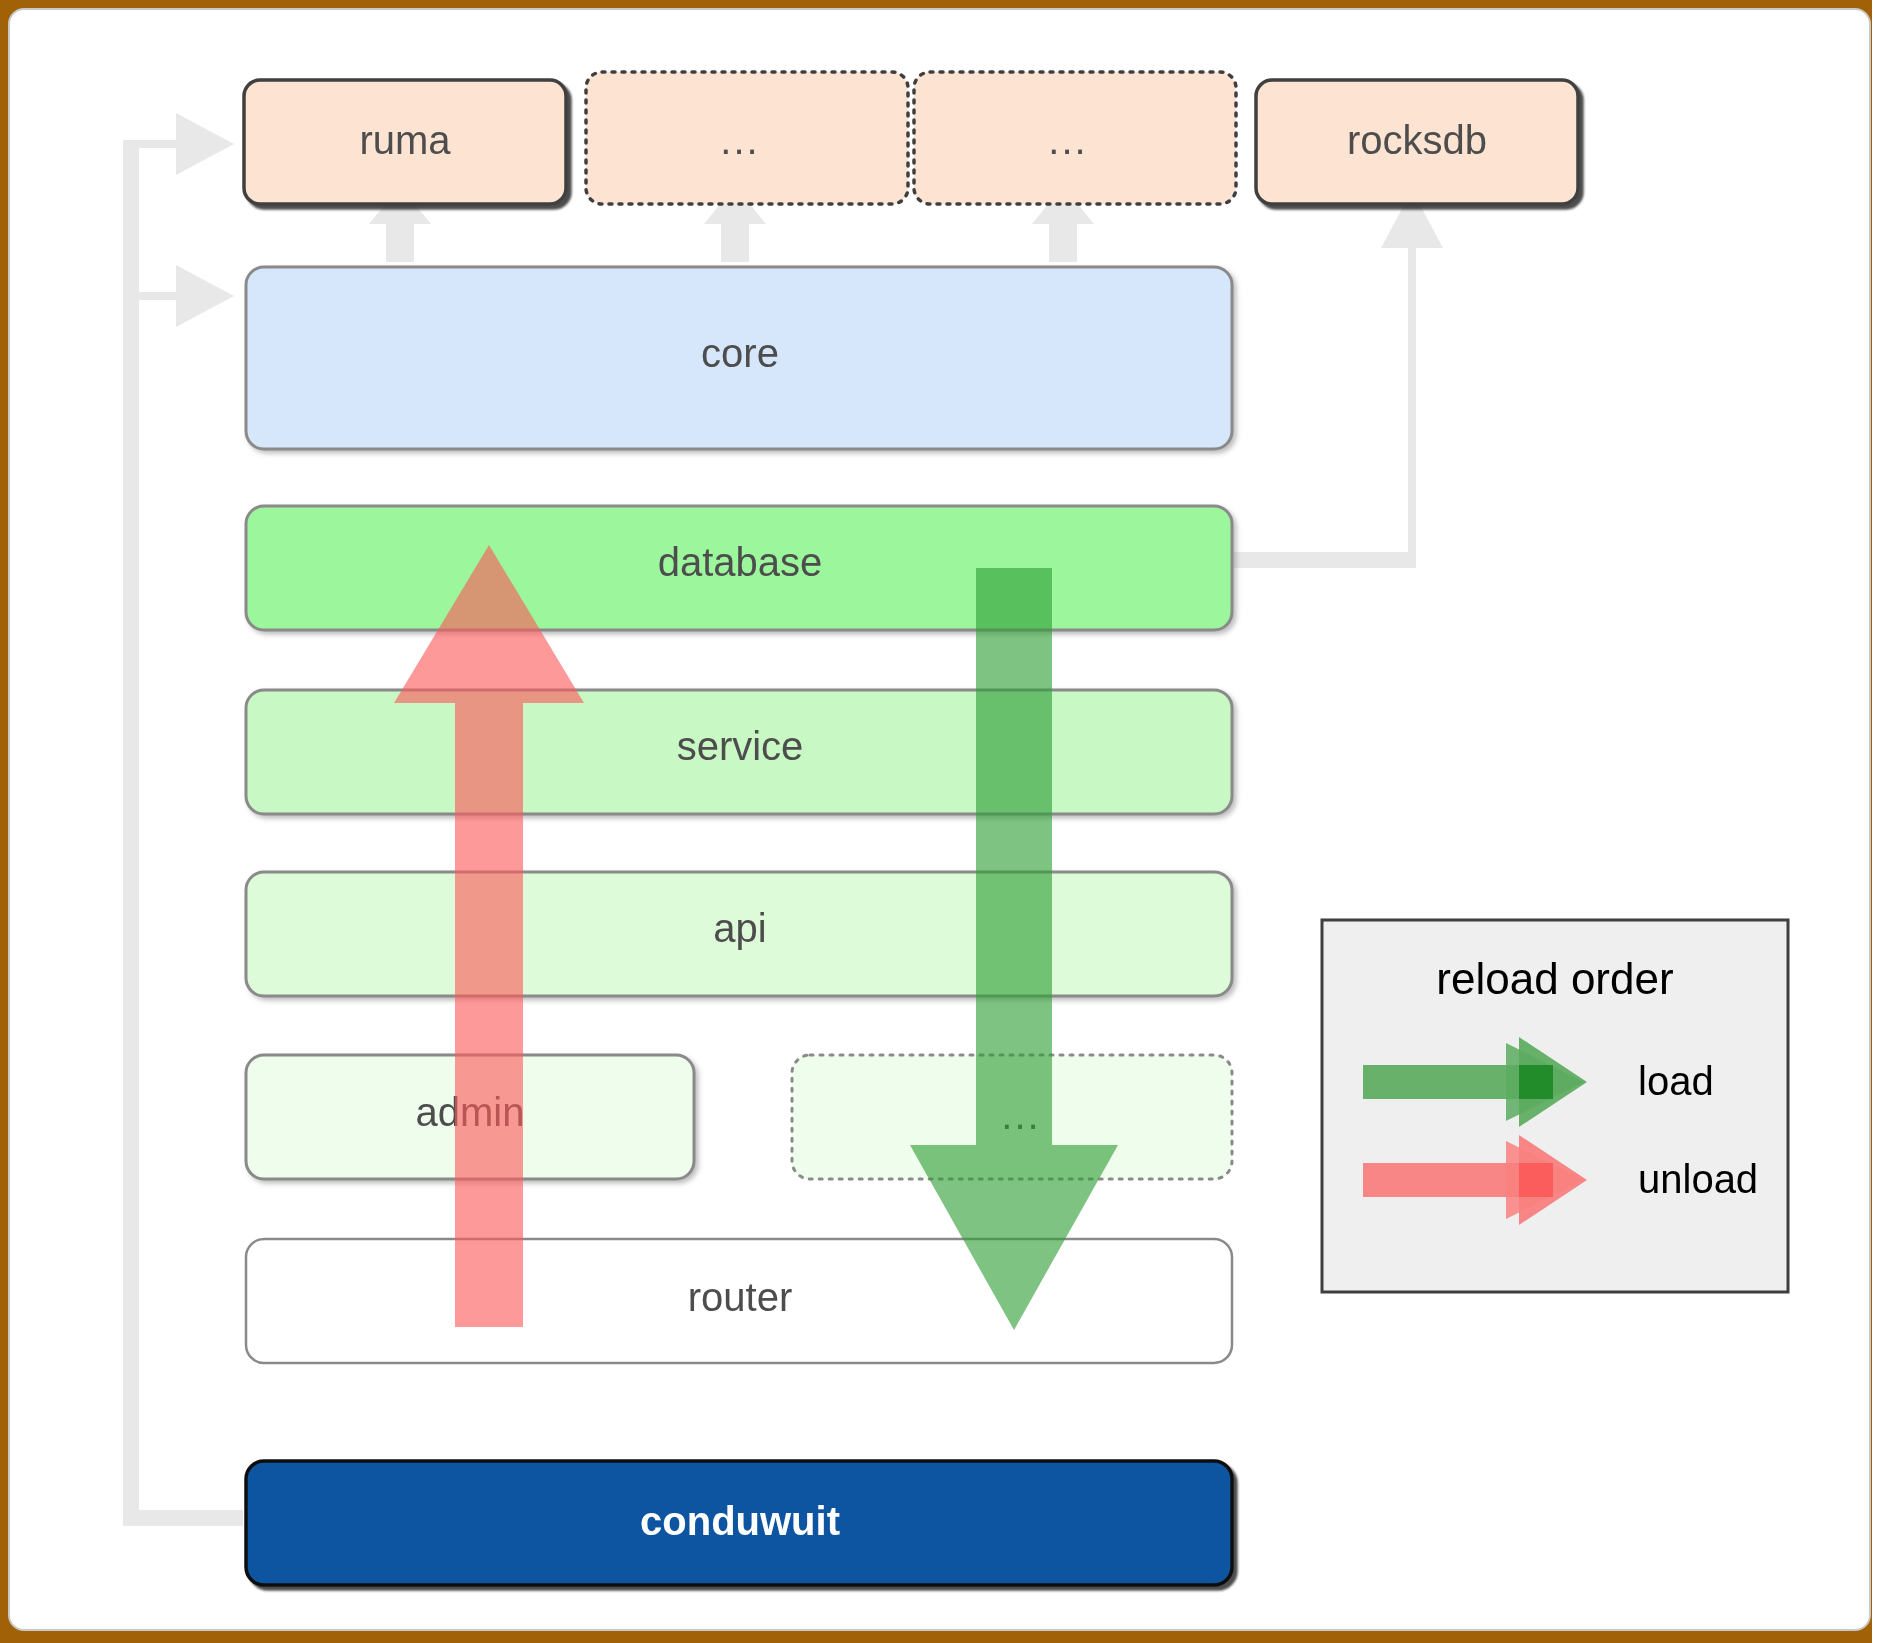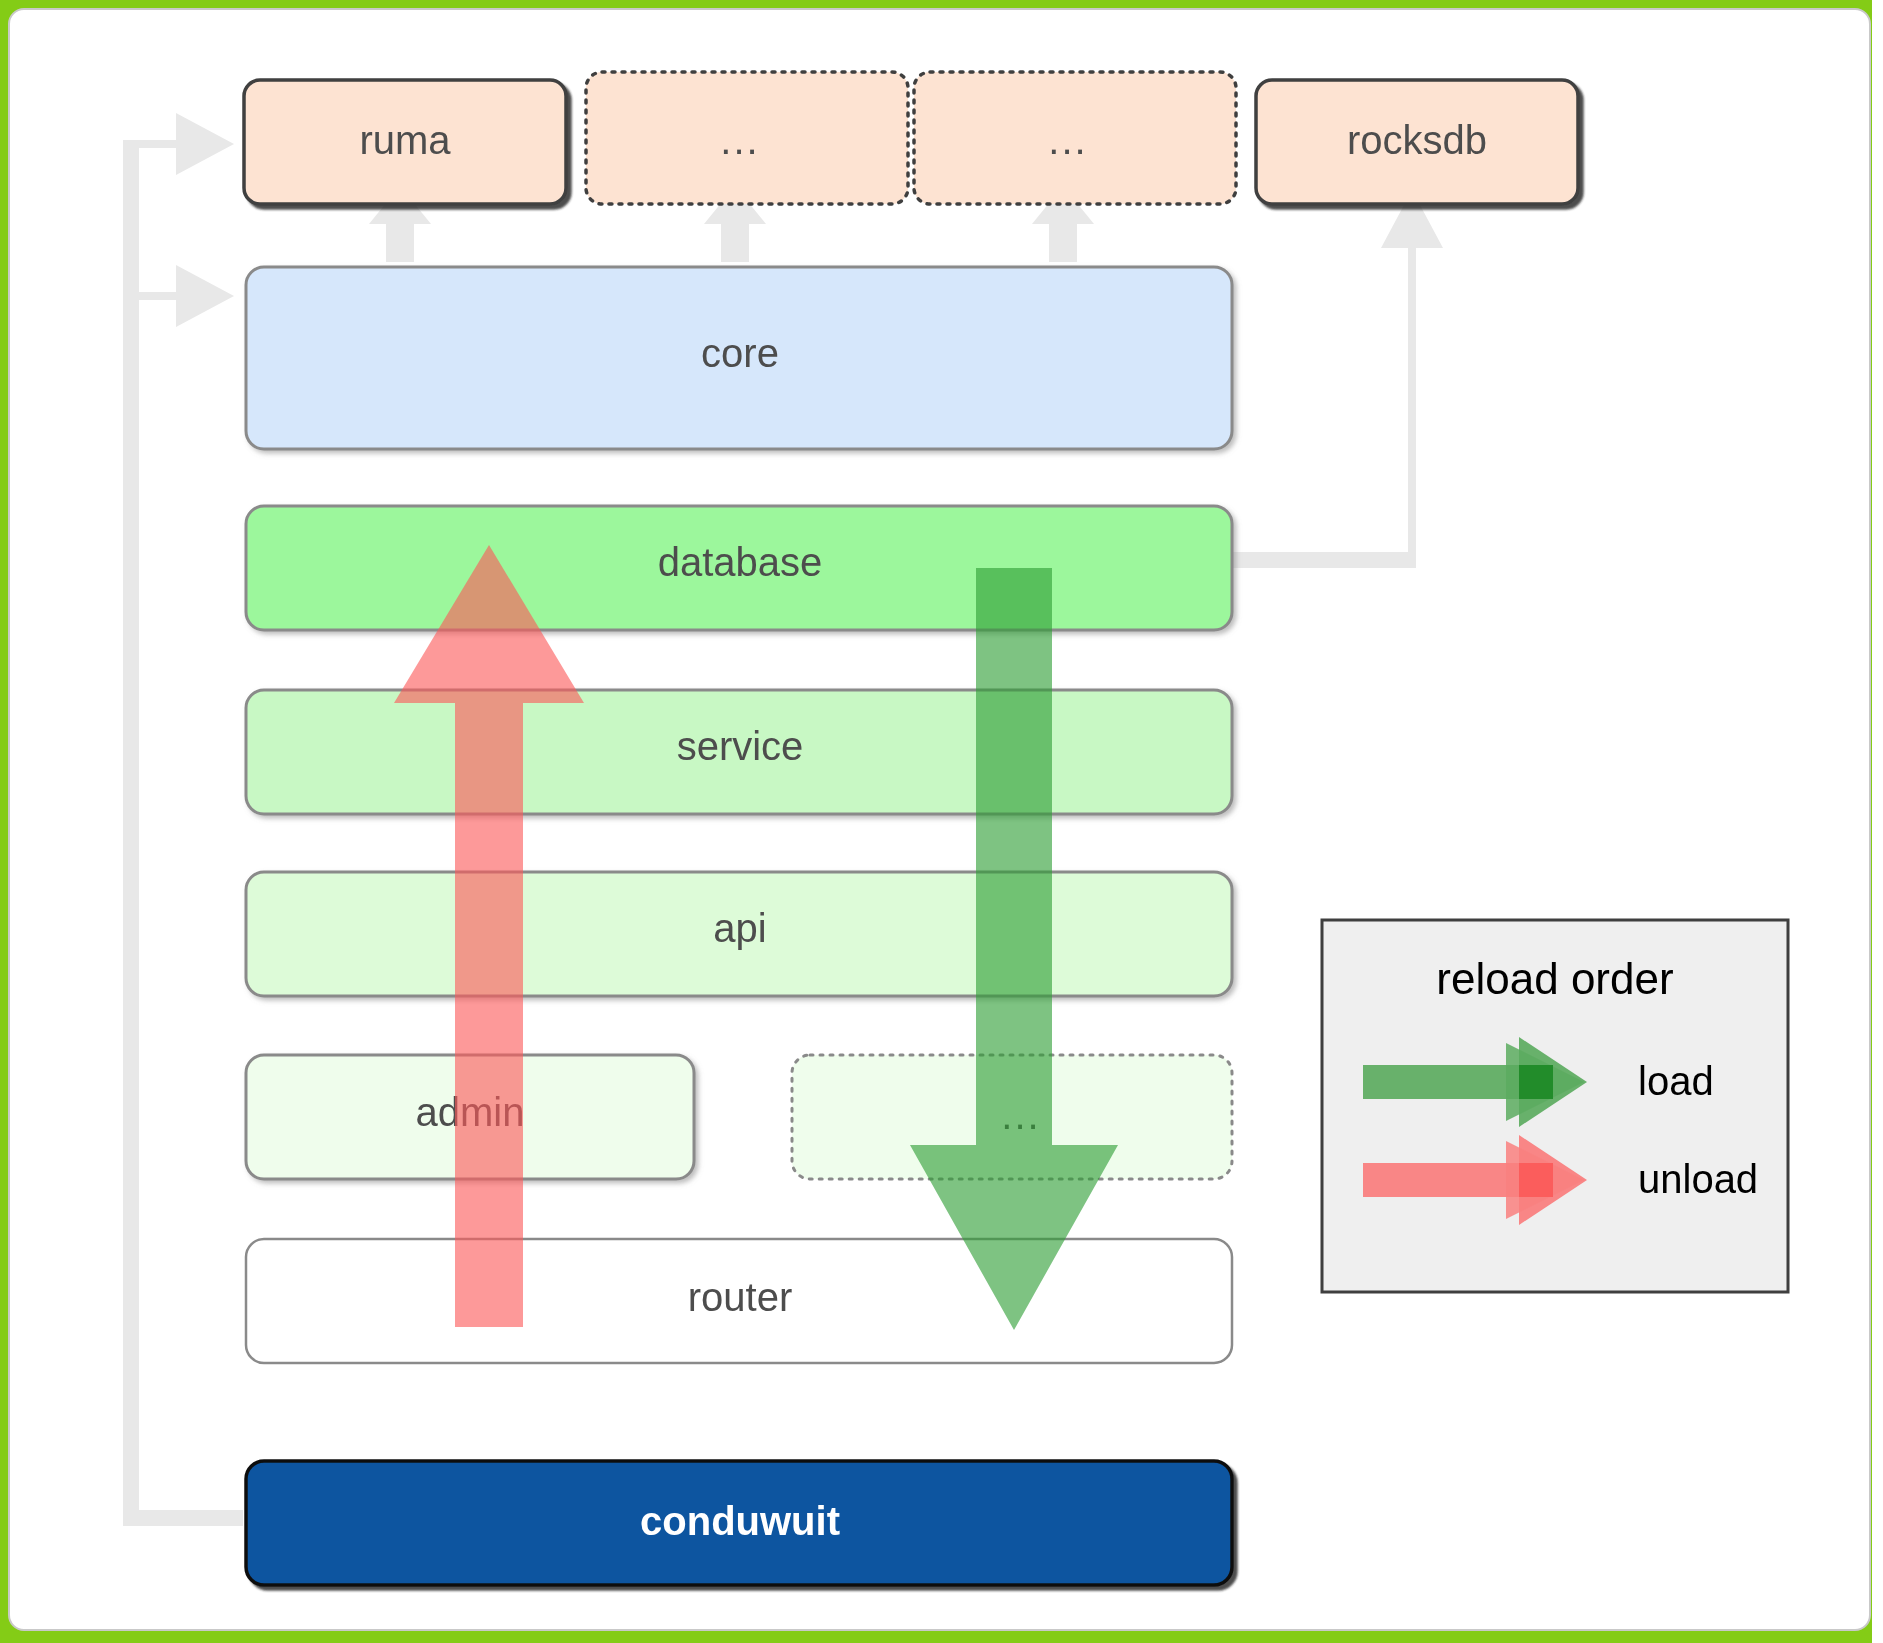--- a/index.html
+++ b/index.html
@@ -1,17 +1,17 @@
 <!DOCTYPE html>
 <html><head>
 <meta charset="utf-8">
 <style>
   html,body{margin:0;padding:0;background:#ffffff;}
   body{font-family:"Liberation Sans", sans-serif;}
-  #stage{position:relative;width:1872px;height:1643px;background:#84cc16;overflow:hidden;}
+  #stage{position:relative;width:1872px;height:1643px;background:#a16207;overflow:hidden;}
   #frame{position:absolute;left:8px;top:8px;width:1863px;height:1623px;
          border:2px solid #c9c9c9;border-radius:16px;background:#fff;box-sizing:border-box;}
   svg#diagram{position:absolute;left:0;top:0;width:1883px;height:1643px;}
   .lbl{font-family:"Liberation Sans", sans-serif;fill:#4d4d4d;text-anchor:middle;dominant-baseline:middle;}
   .lbl-dep{font-size:40px;}
   .lbl-dots{font-size:40px;letter-spacing:2px;}
   .lbl-layer{font-size:40px;}
   .lbl-root{font-size:40px;fill:#ffffff;font-weight:bold;}
   .lbl-legend-title{font-size:44px;fill:#000000;}
   .lbl-legend-item{font-size:40px;fill:#000000;text-anchor:start;}

